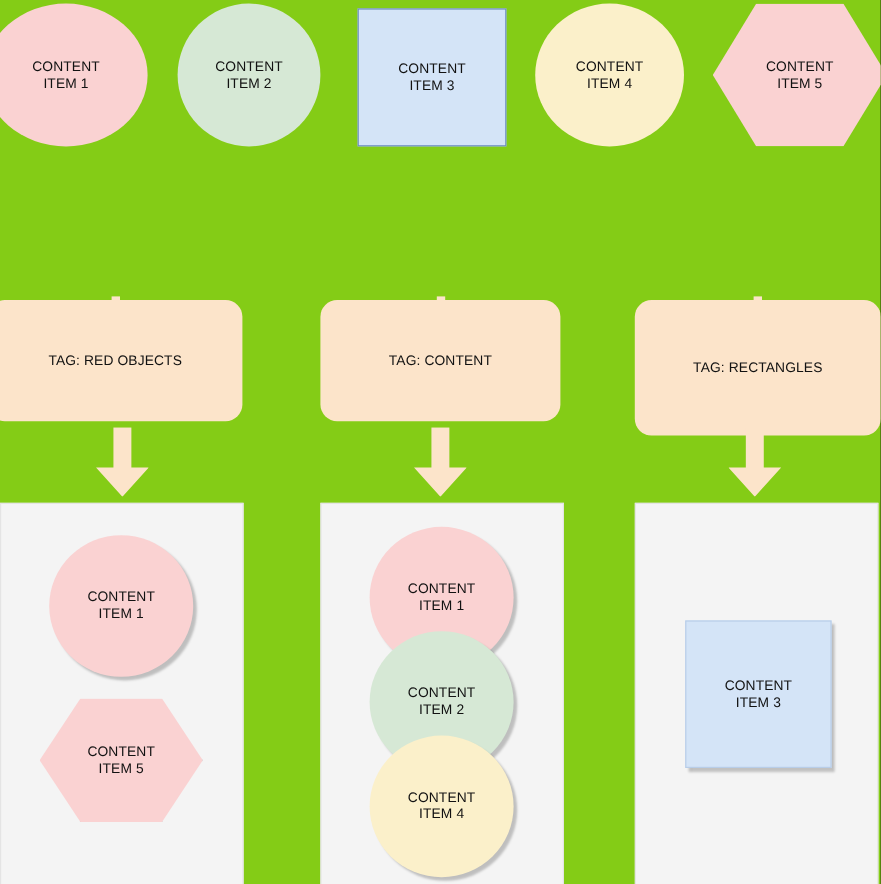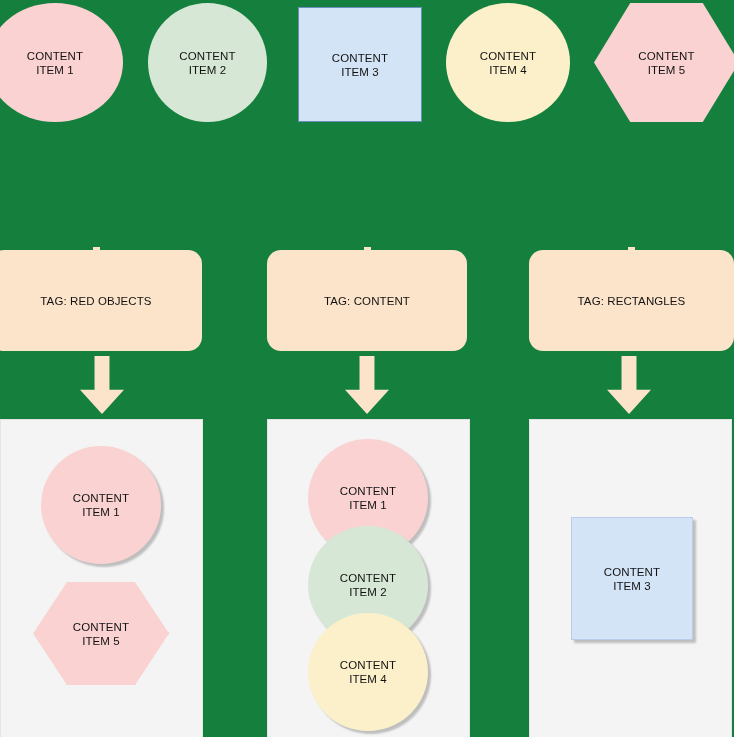--- a/index.html
+++ b/index.html
@@ -7,21 +7,21 @@
     padding: 0;
     background: #000000;
   }
   body {
     font-family: "Liberation Sans", sans-serif;
   }
   #canvas {
     position: relative;
     width: 734px;
     height: 737px;
-    background: #15803d;
+    background: #84cc16;
     overflow: hidden;
   }
 
   
   .shape-label {
     position: absolute;
     left: 0;
     right: 0;
     top: 50%;
     transform: translateY(-50%);
@@ -127,21 +127,21 @@
 
   <div>
     <div class="tag-box" id="tag0" style="left: -10px; top: 250px; width: 212px; height: 101px; background: rgb(252, 228, 202);">
       <div class="tag-notch" style="left: 102.5px;"></div>
       <div class="tag-text">TAG: RED OBJECTS</div>
     </div>
     <div class="tag-box" id="tag1" style="left: 267px; top: 250px; width: 200px; height: 101px; background: rgb(252, 228, 202);">
       <div class="tag-notch" style="left: 96.5px;"></div>
       <div class="tag-text">TAG: CONTENT</div>
     </div>
-    <div class="tag-box" id="tag2" style="left: 529px; top: 250px; width: 205px; height: 101px; background: rgb(252, 228, 202); text-decoration: underline;">
+    <div class="tag-box" id="tag2" style="left: 529px; top: 250px; width: 205px; height: 113px; background: rgb(252, 228, 202); text-decoration: underline;">
       <div class="tag-notch" style="left: 99px;"></div>
       <div class="tag-text">TAG: RECTANGLES</div>
     </div>
   </div>
 
   <div>
     <div class="block-arrow" id="arr0" style="left: 80px; top: 356px; width: 44px; height: 58px; background: rgb(252, 228, 202);"></div>
     <div class="block-arrow" id="arr1" style="left: 345px; top: 356px; width: 44px; height: 58px; background: rgb(252, 228, 202);"></div>
     <div class="block-arrow" id="arr2" style="left: 607px; top: 356px; width: 44px; height: 58px; background: rgb(252, 228, 202);"></div>
   </div>

